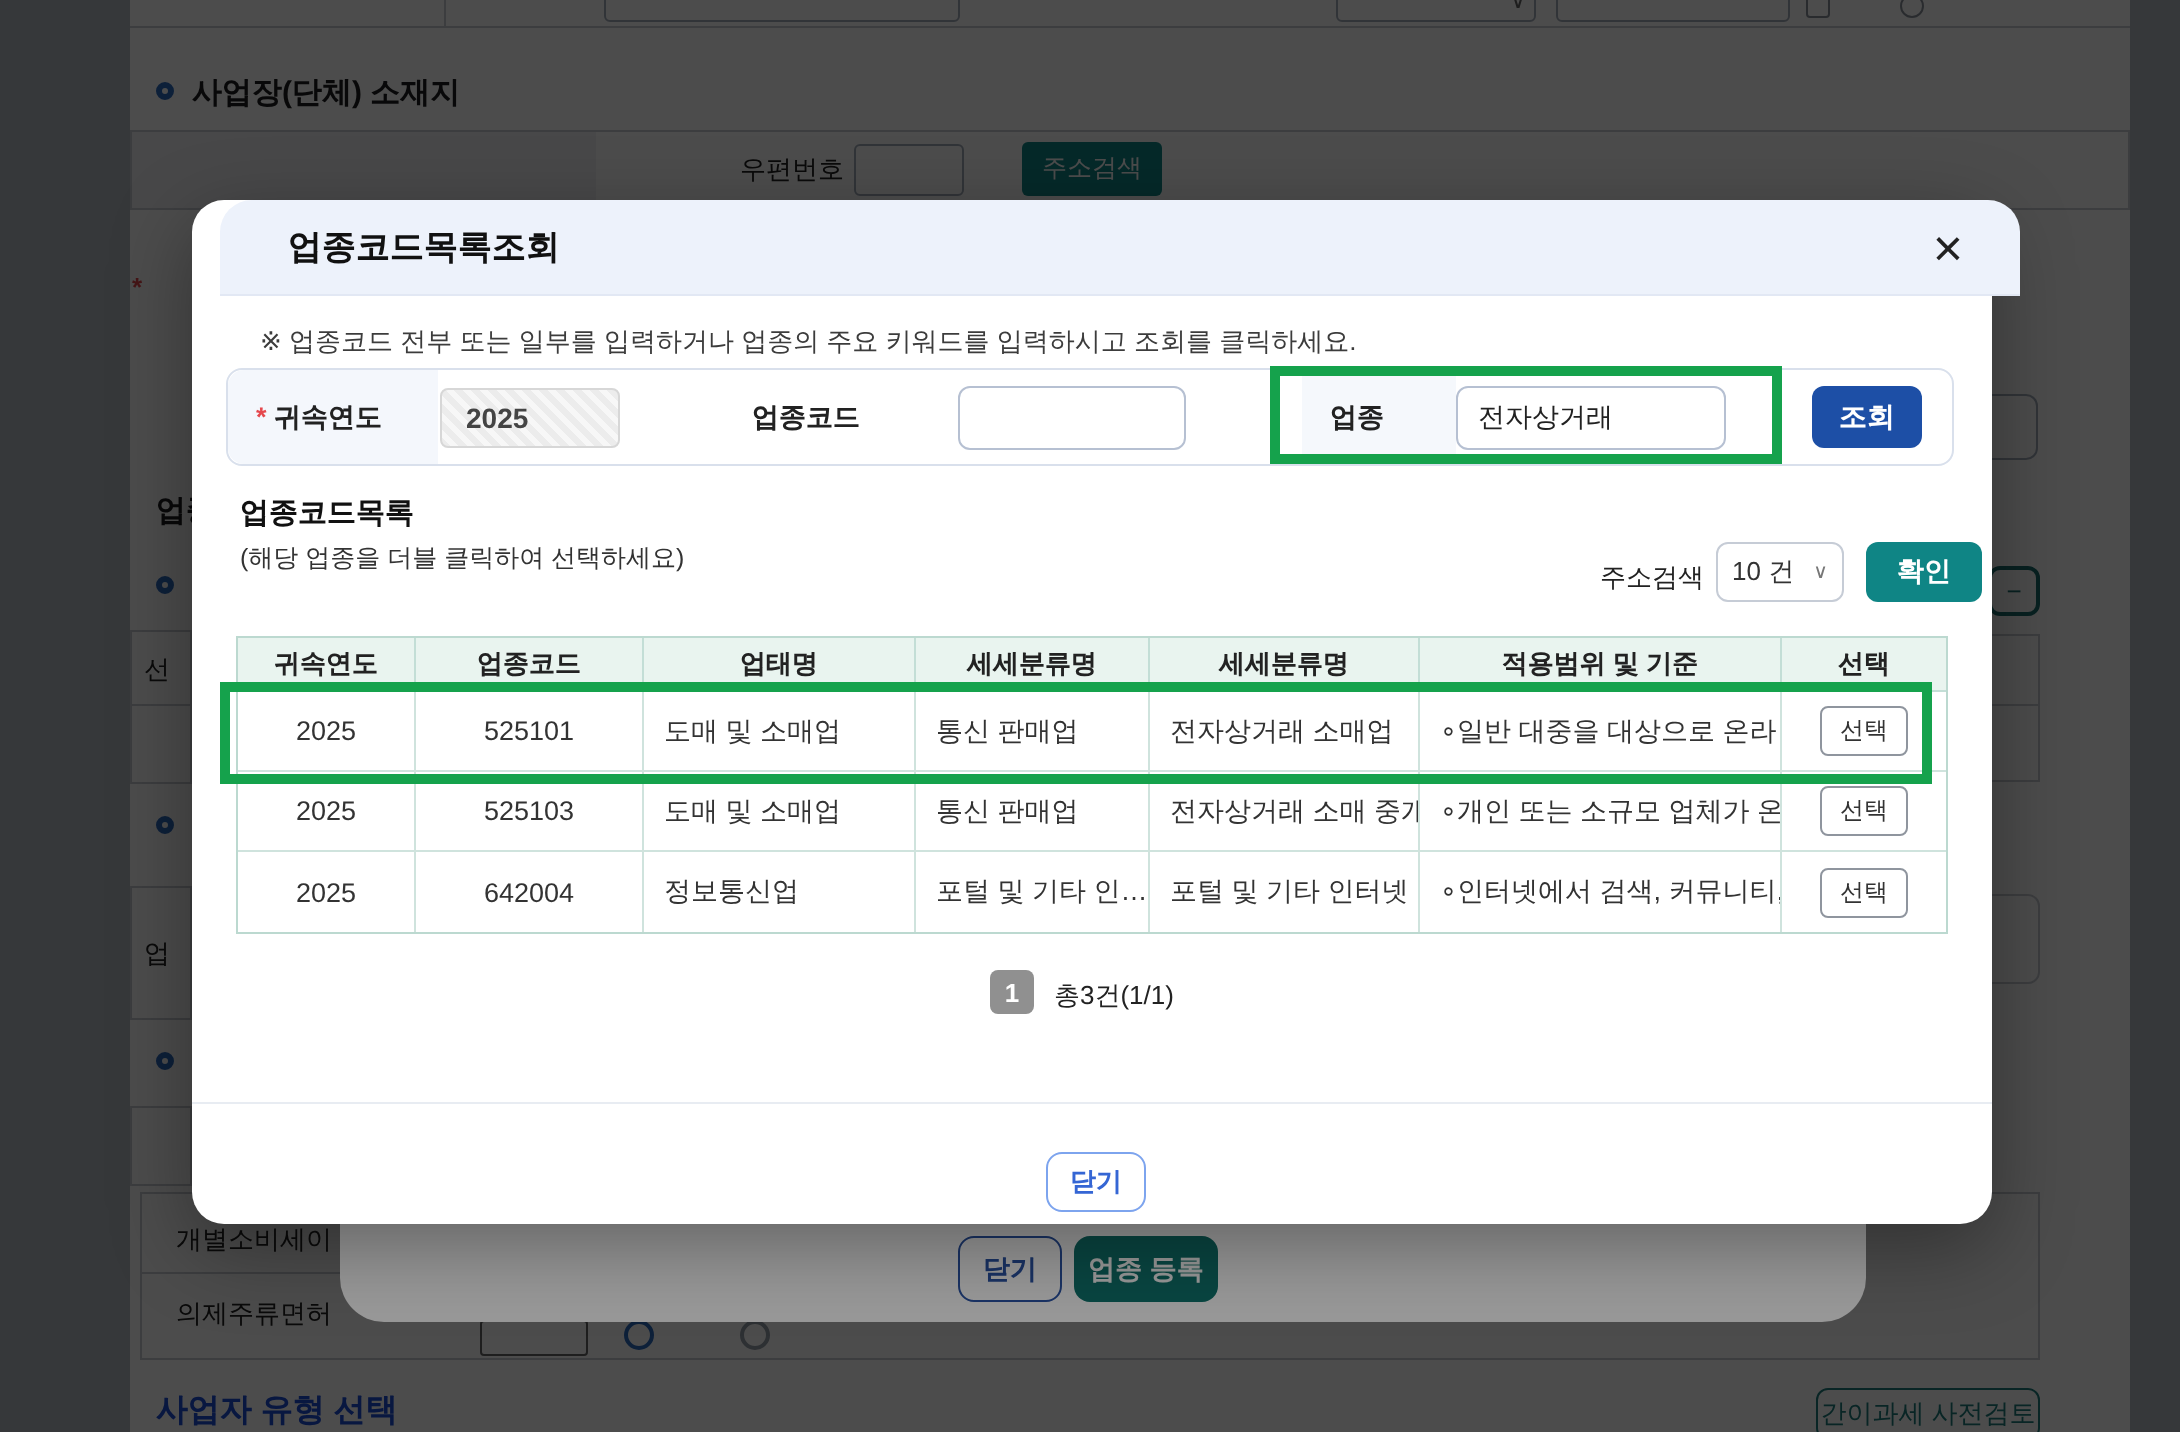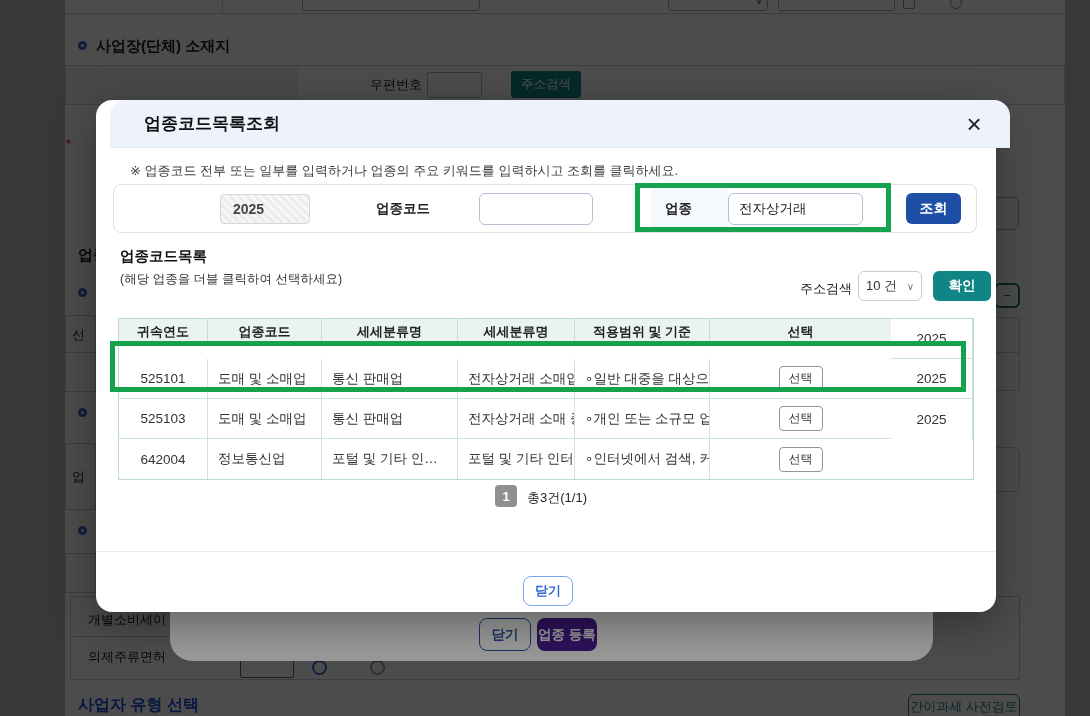--- a/index.html
+++ b/index.html
@@ -35,21 +35,21 @@
   .big-title { font-size:16px; font-weight:bold; color:#1d4ed8; white-space:nowrap; }
   .teal-outline-btn { background:#fff; border:1.5px solid #1e7e7e; color:#1e7e7e; border-radius:6px; font-size:13px; }
 
   
   .overlay-a { position:absolute; inset:0; background:rgba(0,0,0,0.50); z-index:10; }
   .overlay-b { position:absolute; inset:0; background:rgba(0,0,0,0.40); z-index:30; }
 
   
   .back-panel { position:absolute; left:170px; top:580px; width:763px; height:81px; background:#fff; border-radius:0 0 22px 22px; z-index:20; }
   .bd-close { position:absolute; left:479px; top:618px; width:52px; height:33px; background:#fff; border:1.5px solid #2c55a8; border-radius:8px; color:#2c55a8; font-size:13.5px; font-weight:bold; z-index:20; }
-  .bd-register { position:absolute; left:537px; top:618px; width:60px; height:33px; background:#4c1d95; border:none; border-radius:8px; color:#fff; font-size:13.5px; font-weight:bold; z-index:20; }
+  .bd-register { position:absolute; left:537px; top:618px; width:72px; height:33px; background:#0f766e; border:none; border-radius:8px; color:#fff; font-size:13.5px; font-weight:bold; z-index:20; }
 
   
   .modal { position:absolute; left:96px; top:100px; width:900px; height:512px; background:#fff; border-radius:16px; box-shadow:0 12px 40px rgba(0,0,0,0.35); z-index:40; }
   .modal-header { position:absolute; left:0; top:0; width:900px; height:48px; background:#edf2fb; border-radius:16px 16px 0 0; border-bottom:1px solid #e2e8f4;margin-left:14px; }
   .modal-title { position:absolute; left:34px; top:0; line-height:48px; font-size:17px; font-weight:bold; color:#111; white-space:nowrap; }
   .modal-close { position:absolute; right:20px; top:8px; width:32px; height:32px; background:none; border:none; font-size:26px; font-weight:300; color:#222; cursor:pointer; line-height:32px; text-align:center; }
   .instruction { position:absolute; left:34px; top:62px; font-size:13px; color:#3c3c3c; white-space:nowrap; }
 
   .cond-box { position:absolute; left:17px; top:84px; width:864px; height:49px; border:1px solid #d9e0ec; border-radius:8px; background:#fff; }
   .cond-label { position:absolute; top:0; height:47px; line-height:47px; font-size:13.5px; font-weight:bold; color:#222; white-space:nowrap; overflow:hidden; }
@@ -151,40 +151,42 @@
 
 <div class="modal">
   <div class="modal-header">
     <div class="modal-title">업종코드목록조회</div>
     <button class="modal-close">×</button>
   </div>
 
   <div class="instruction">※ 업종코드 전부 또는 일부를 입력하거나 업종의 주요 키워드를 입력하시고 조회를 클릭하세요.</div>
 
   <div class="cond-box">
+    <div class="cond-label year-labelcell"><span class="red-star">*</span> <span>귀속연도</span></div>
     <input class="year-input" readonly="" value="2025" style="">
     <div class="cond-label code-labelcell">업종코드</div>
     <input class="text-input code-input" value="" style="">
     <div class="cond-label industry-labelcell" style="padding-left:14px;">업종</div>
     <input class="text-input industry-input" value="전자상거래" style="">
     <button class="search-btn">조회</button>
   </div>
 
   <div class="list-heading">업종코드목록</div>
   <div class="list-subheading">(해당 업종을 더블 클릭하여 선택하세요)</div>
   <div class="count-label">주소검색</div>
   <div class="count-select">
     <span>10 건</span>
     <span class="chev">∨</span>
   </div>
   <button class="confirm-btn">확인</button>
 
   <div class="result-table">
     <div class="th">귀속연도</div>
     <div class="th">업종코드</div>
+    <div class="th">업태명</div>
     <div class="th">세세분류명</div>
     <div class="th">세세분류명</div>
     <div class="th">적용범위 및 기준</div>
     <div class="th lastcol">선택</div>
 
     <div class="row-wrap">
       <div class="td">2025</div>
       <div class="td">525101</div>
       <div class="td left">도매 및 소매업</div>
       <div class="td left">통신 판매업</div>

